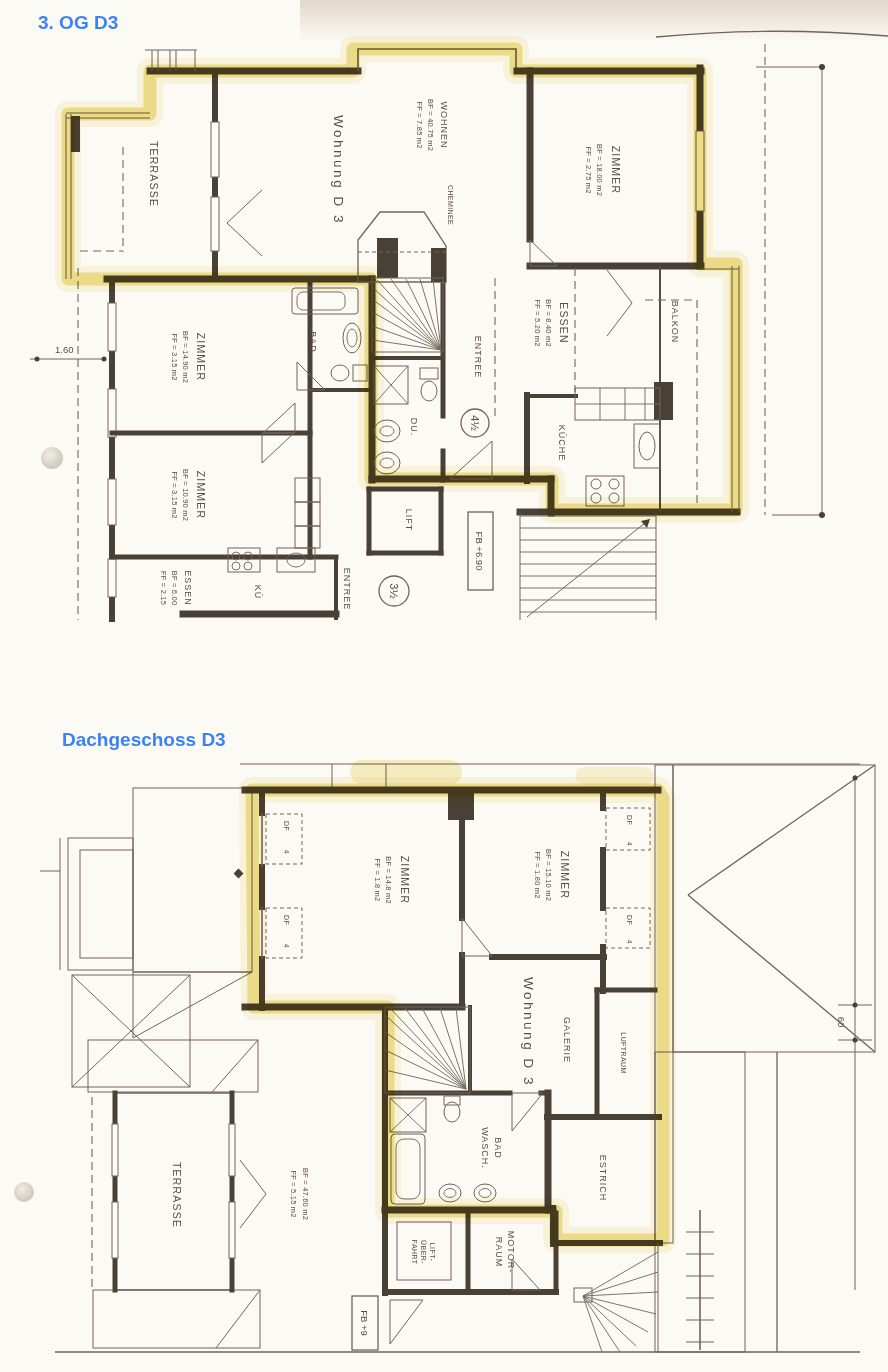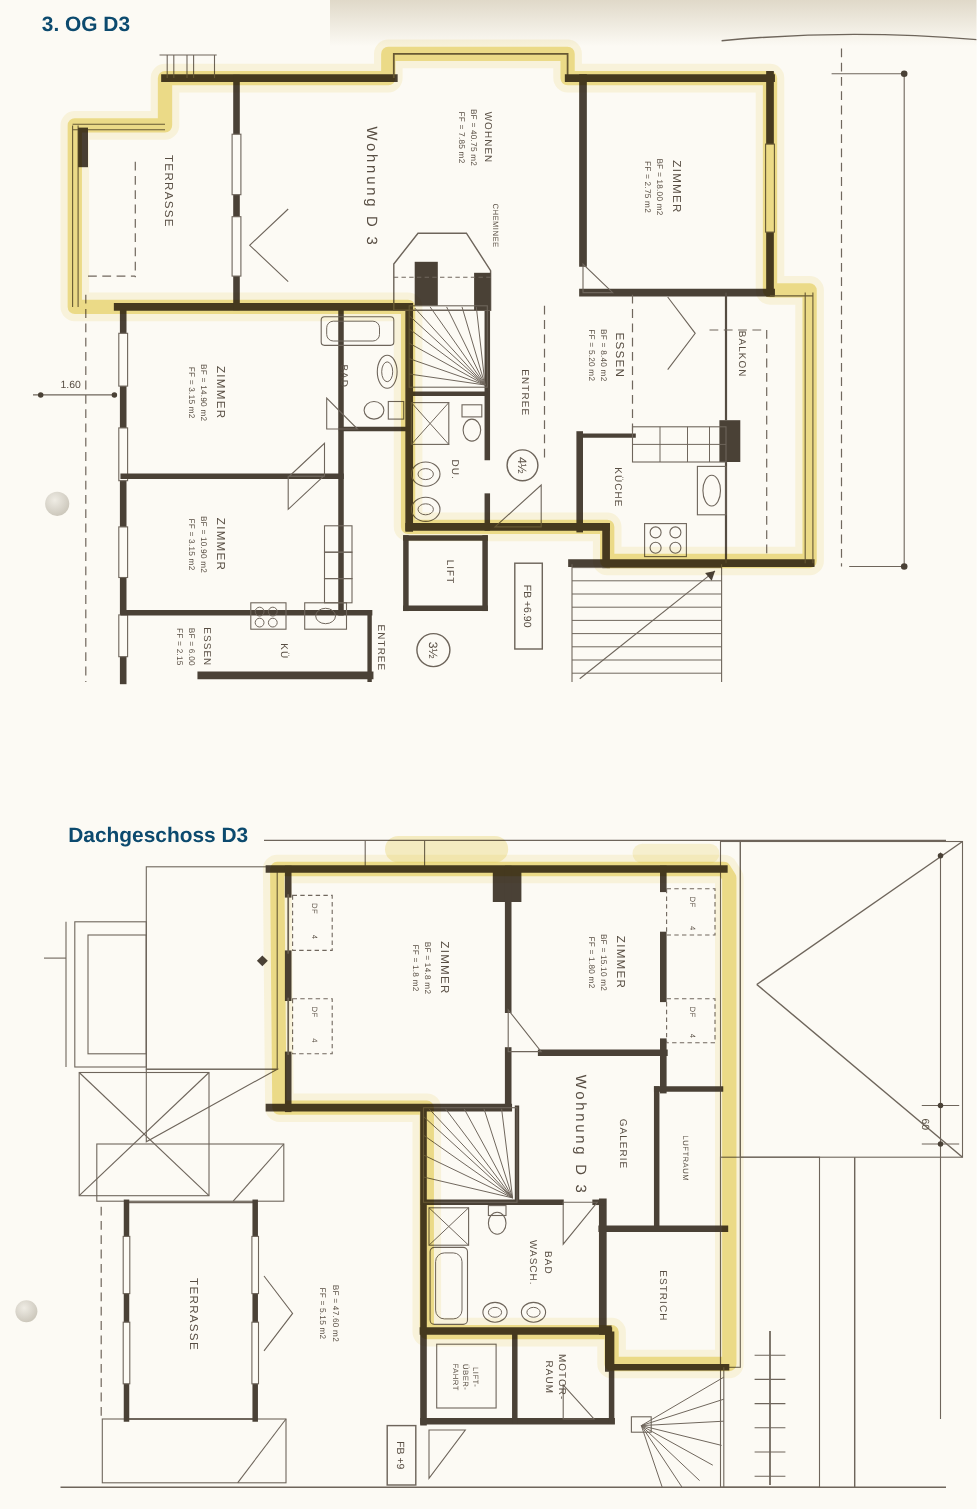--- a/index.html
+++ b/index.html
@@ -1,22 +1,22 @@
 <!DOCTYPE html>
 <html><head>
 <meta charset="utf-8">
 <style>
   html,body{margin:0;padding:0;background:#ffffff;}
   .page{position:relative;width:888px;height:1372px;background:#fcfaf4;overflow:hidden;
         font-family:"Liberation Sans",sans-serif;}
   .scan-shadow{position:absolute;top:0;left:300px;width:588px;height:42px;
         background:linear-gradient(to bottom,rgba(196,184,158,.5),rgba(196,184,158,0));}
-  .title{position:absolute;font-weight:bold;font-size:19px;color:#0c4a6e;z-index:5;white-space:nowrap;}
+  .title{position:absolute;font-weight:bold;font-size:19px;color:#3b82f6;z-index:5;white-space:nowrap;}
   .t1{left:38px;top:12px;}
-  .t2{left:62px;top:749px;}
+  .t2{left:62px;top:729px;}
   svg{position:absolute;left:0;top:0;}
   
   .w7{stroke:#4a4136;stroke-width:7;stroke-linecap:square;}
   .w6{stroke:#4a4136;stroke-width:6;stroke-linecap:square;}
   .w5{stroke:#4a4136;stroke-width:5;stroke-linecap:square;}
   .w4{stroke:#4a4136;stroke-width:4;stroke-linecap:square;}
   .ink{fill:#4a4136;}
   .tl{stroke:#6e655b;stroke-width:1;fill:none;}
   .tl09{stroke:#6e655b;stroke-width:.9;fill:none;}
   .tl12{stroke:#6e655b;stroke-width:1.3;fill:none;}

